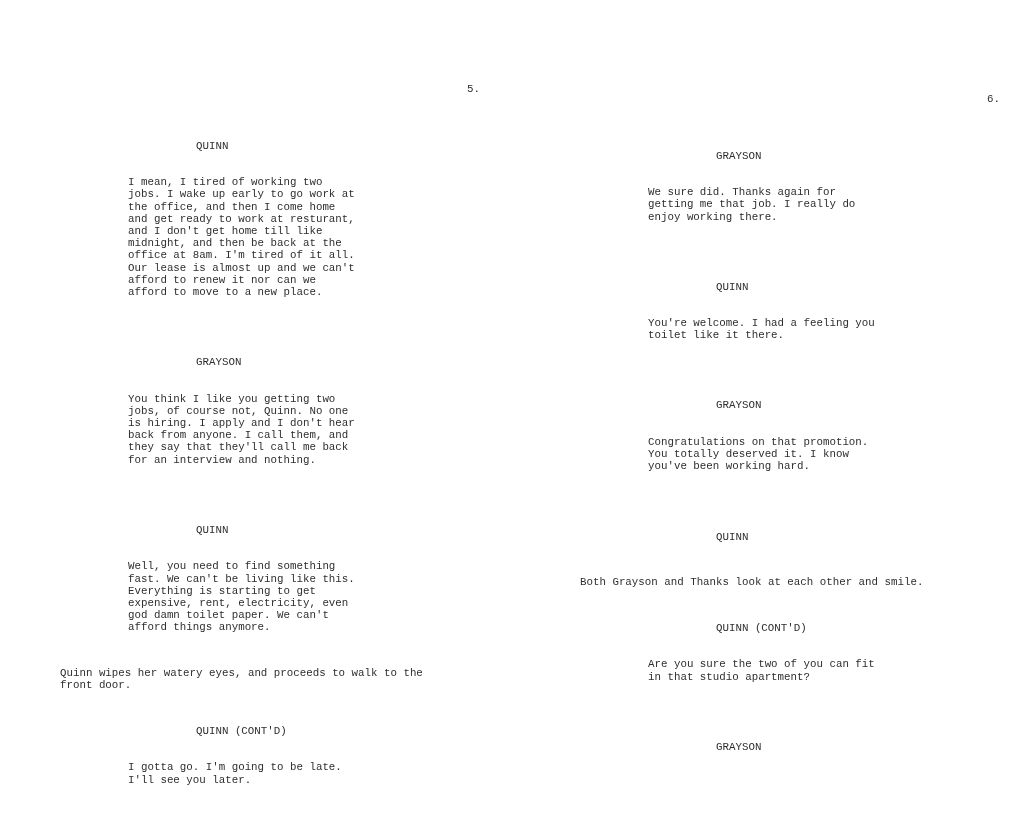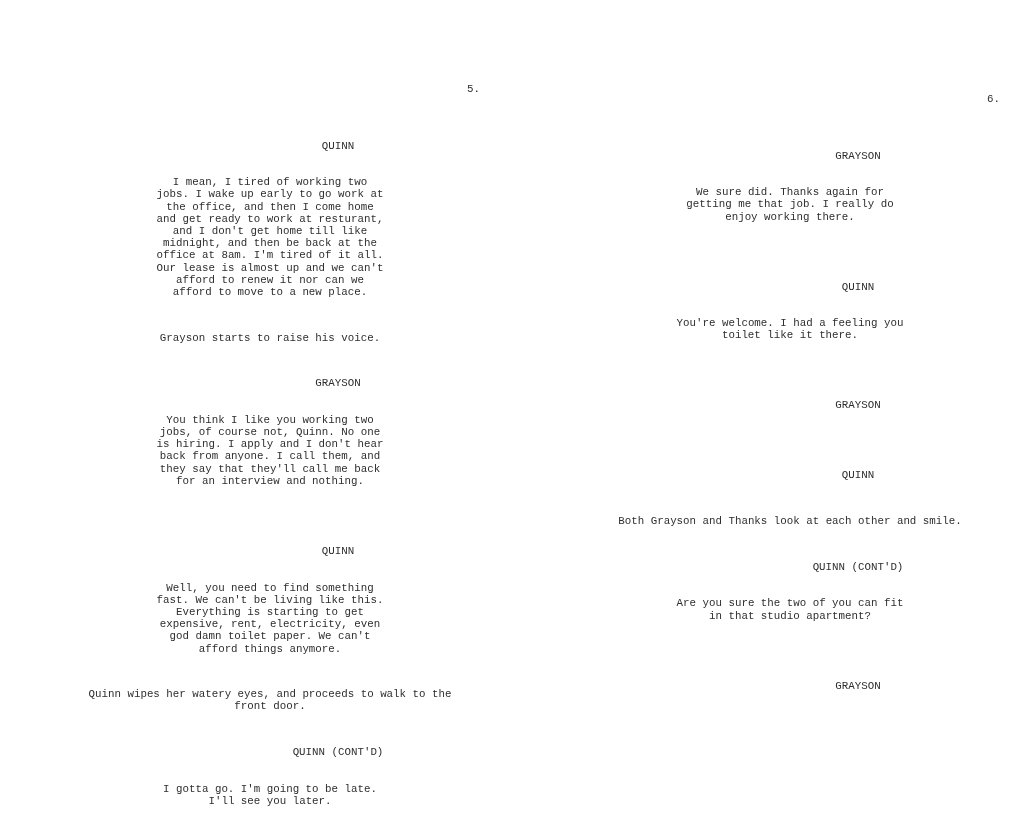--- a/index.html
+++ b/index.html
@@ -25,25 +25,24 @@
   #page-5 { left: 60px;  top: 83px; }
   #page-6 { left: 580px; top: 93px; }
   .page-number {
     text-align: right;
     white-space: pre;
     margin: 0 0 20px 0;
   }
   .block {
     margin: 0 0 9px 0;
     white-space: pre;
-    text-align: center;
   }
   .action { margin-left: 0; }
   .character { margin-left: 136px; white-space: pre; }
-  .dialogue  {  white-space: pre; }
+  .dialogue  { margin-left: 68px;  white-space: pre; }
 </style>
 </head>
 <body style="background: rgb(255, 255, 255);">
 
 <div>
 
   <div class="page" id="page-5" style="color: rgb(46, 46, 46);">
     <div class="page-number">5.</div>
 
     <div class="block">
@@ -53,25 +52,24 @@
 the office, and then I come home
 and get ready to work at resturant,
 and I don't get home till like
 midnight, and then be back at the
 office at 8am. I'm tired of it all.
 Our lease is almost up and we can't
 afford to renew it nor can we
 afford to move to a new place.</div>
     </div>
 
-    <div class="block action">Grayson starts to raise his voice.</div>
 
     <div class="block">
       <div class="character">GRAYSON</div>
-      <div class="dialogue">You think I like you working two
+      <div class="dialogue">You think I like you getting two
 jobs, of course not, Quinn. No one
 is hiring. I apply and I don't hear
 back from anyone. I call them, and
 they say that they'll call me back
 for an interview and nothing.</div>
     </div>
 
     <div class="block">
       <div class="character">QUINN</div>
       <div class="dialogue">Well, you need to find something
@@ -104,20 +102,23 @@
     </div>
 
     <div class="block">
       <div class="character">QUINN</div>
       <div class="dialogue">You're welcome. I had a feeling you
 toilet like it there.</div>
     </div>
 
     <div class="block">
       <div class="character">GRAYSON</div>
+      <div class="dialogue">Congratulations on that promotion.
+You totally deserved it. I know
+you've been working hard.</div>
     </div>
 
     <div class="block">
       <div class="character">QUINN</div>
     </div>
 
     <div class="block action">Both Grayson and Thanks look at each other and smile.</div>
 
     <div class="block">
       <div class="character">QUINN (CONT'D)</div>

